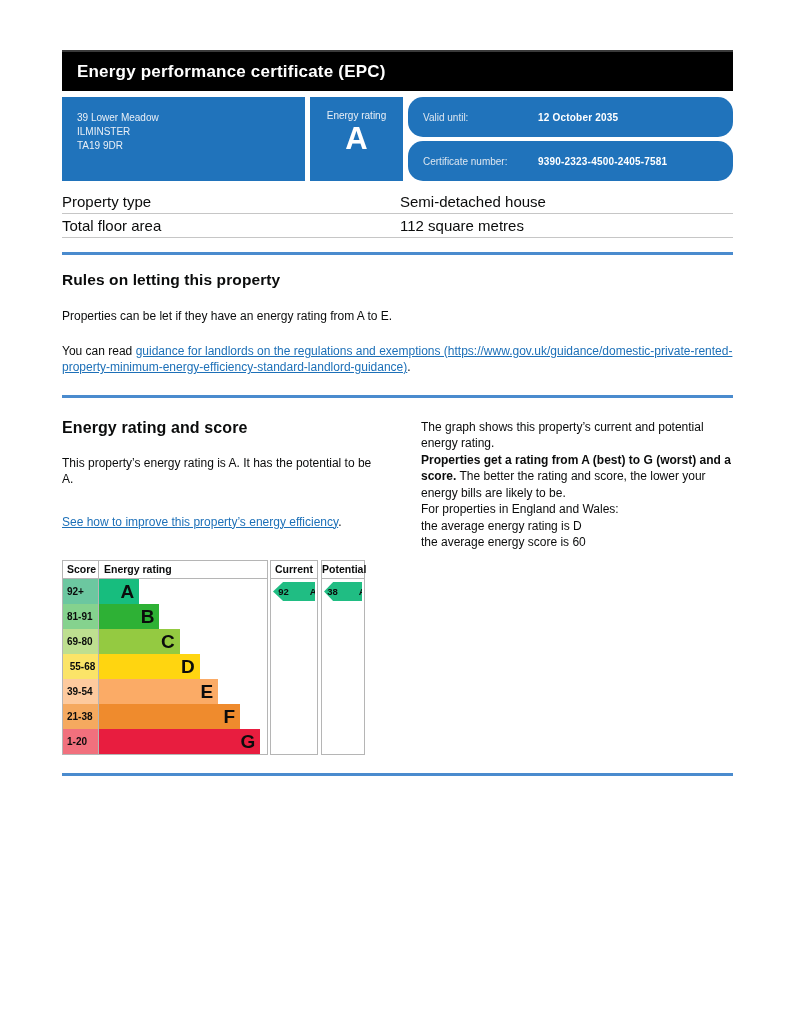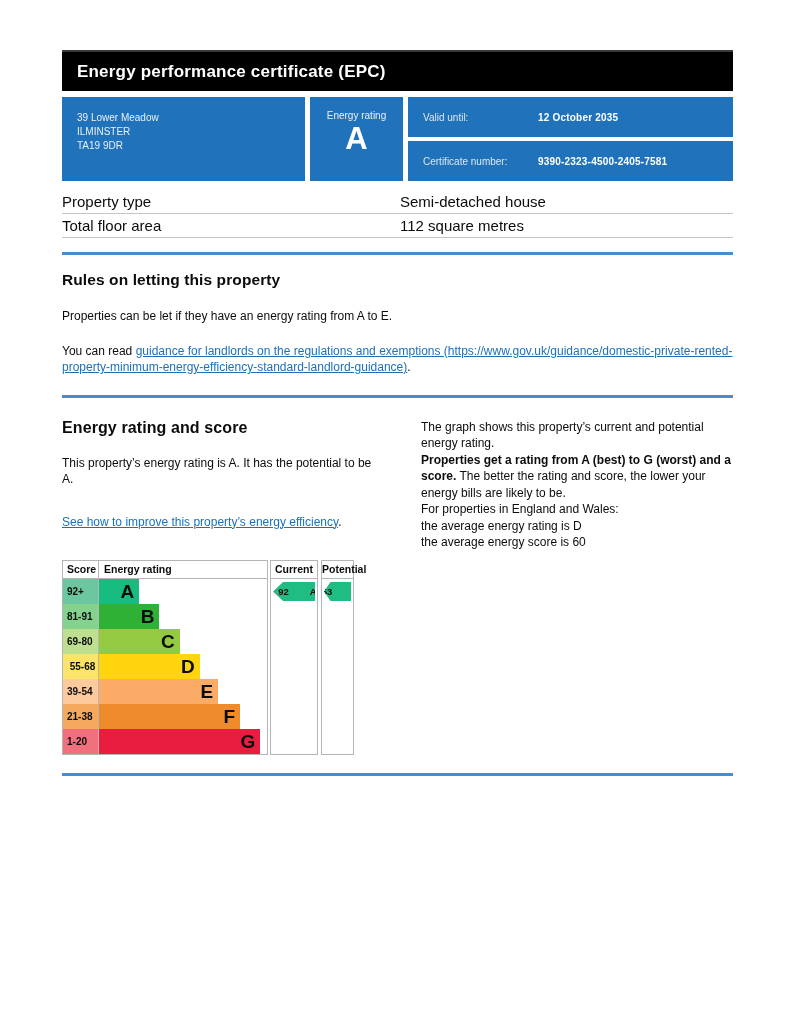--- a/index.html
+++ b/index.html
@@ -24,21 +24,21 @@
   }
 
   
   .header-boxes { margin-top:6px; display:flex; gap:5px; height:84px; }
   .blue { background:var(--brand-blue,#2073bb); color:#fff; }
   .addr-box { width:243px; padding:14px 12px 0 15px; font-size:10px; line-height:14px; color:#e9eff6; }
   .rating-box { width:93px; text-align:center; padding-top:13px; }
   .rating-box .lbl { font-size:10px; color:#e9eff6; }
   .rating-box .val { font-size:31px; font-weight:bold; line-height:36px; }
   .validity { flex:1; display:flex; flex-direction:column; gap:4px; }
-  .v-box { flex:1; display:flex; align-items:center; padding-left:15px; font-size:10px; }
+  .v-box { flex:1; display:flex; align-items:center; padding-left:15px; font-size:10px;border-radius:15px; }
   .v-box .v-lbl { width:115px; color:#dce6f0; }
   .v-box .v-val { font-weight:bold; letter-spacing:.2px; }
 
   
   .prop-table { margin-top:9px; font-size:15px; }
   .prop-row { display:flex; height:24px; align-items:center; border-bottom:1px solid #c6c6c6; }
   .prop-label { width:338px; }
   .prop-value { flex:1; }
 
   .divider { border-top:3px solid var(--divider-blue,#4a8bce); width:671px; }
@@ -70,21 +70,21 @@
   .graph-head { display:flex; height:18px; border-bottom:1px solid #b5b5b5; font-weight:bold; font-size:10.5px; }
   .hd-score { width:36px; padding-left:4px; line-height:17px; border-right:1px solid #b5b5b5; }
   .hd-rating { flex:1; padding-left:5px; line-height:17px; }
   .band-row { display:flex; height:25px; }
   .band-score { width:36px; padding-left:4px; line-height:25px; font-weight:bold; font-size:10px; border-right:1px solid #b5b5b5; }
   .band-bar-area { flex:1; background:#fff; }
   .band-bar { height:100%; display:flex; align-items:center; justify-content:flex-end;
               padding-right:5px; font-weight:bold; font-size:19px; color:#0b0c0c; }
   .side-col { border:1px solid #b5b5b5; }
   .col-current { width:48px; margin-left:2px; }
-  .col-potential { width:33px; margin-left:3px; }
+  .col-potential { width:44px; margin-left:3px; }
   .side-head { height:18px; line-height:17px; text-align:center; font-weight:bold; font-size:10.5px;
                border-bottom:1px solid #b5b5b5; white-space:nowrap; }
   .arrow {
     margin:3px 2px 0 2px; height:19px;
     clip-path:polygon(0 50%, 24% 0, 100% 0, 100% 100%, 24% 100%);
     display:flex; align-items:center; justify-content:center;
     gap:21px; padding-left:7px;
     font-size:9.5px; font-weight:bold; color:#0b0c0c;
   }
 </style>
@@ -208,21 +208,21 @@
         <div class="side-col col-current">
           <div class="side-head">Current</div>
           <div class="arrow" style="background: rgb(32, 189, 131);">
               <span>92</span>
               <span>A</span>
             </div>
         </div>
         <div class="side-col col-potential">
           <div class="side-head">Potential</div>
           <div class="arrow" style="background: rgb(32, 189, 131);">
-              <span>53</span>
+              <span>38</span>
               <span>A</span>
             </div>
         </div>
       </div>
     </div>
 
     <div class="col-right">
       <p class="body-txt">The graph shows this property’s current and potential energy rating.</p>
       <p class="body-txt rc-p2"><strong>Properties get a rating from A (best) to G (worst) and a score.</strong><span> The better the rating and score, the lower your energy bills are likely to be.</span></p>
       <p class="body-txt rc-p3">For properties in England and Wales:</p>

